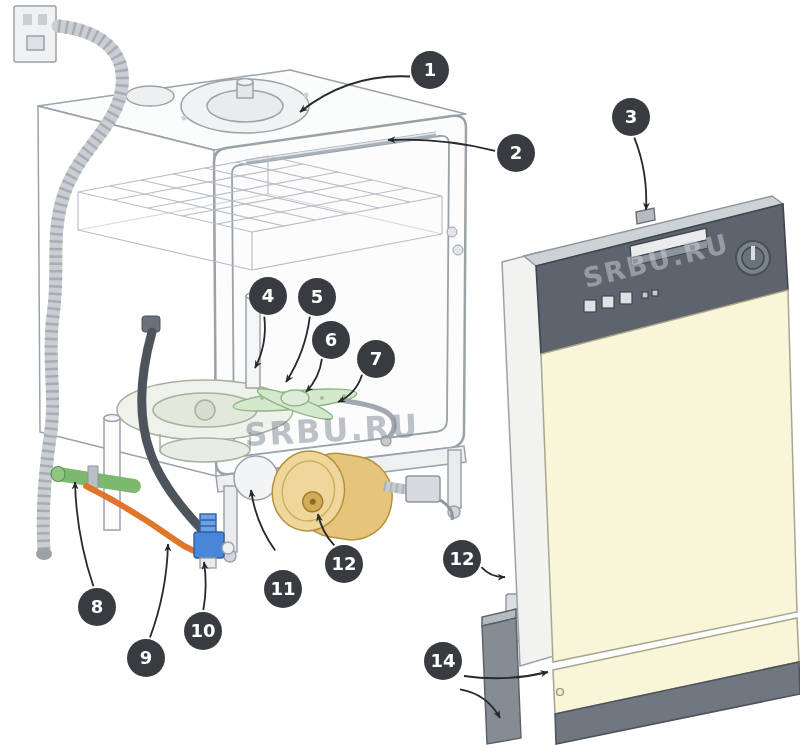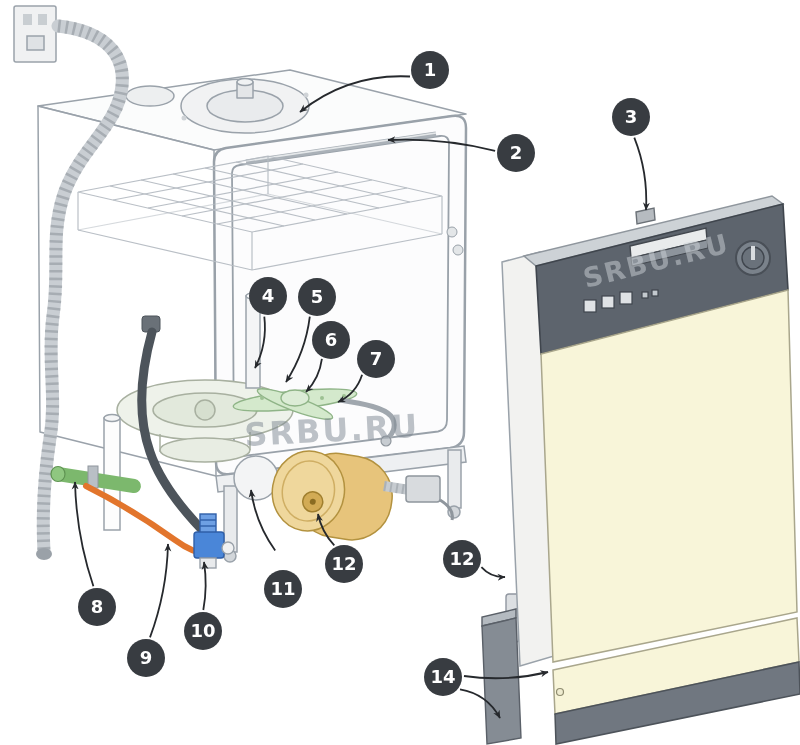--- a/index.html
+++ b/index.html
@@ -241,16 +241,16 @@
       <div class="callout" style="left: 249px; top: 277px;">4</div>
       <div class="callout" style="left: 298px; top: 278px;">5</div>
       <div class="callout" style="left: 312px; top: 321px;">6</div>
       <div class="callout" style="left: 357px; top: 340px;">7</div>
       <div class="callout" style="left: 78px; top: 588px;">8</div>
       <div class="callout" style="left: 127px; top: 639px;">9</div>
       <div class="callout" style="left: 184px; top: 612px;">10</div>
       <div class="callout" style="left: 264px; top: 570px;">11</div>
       <div class="callout" style="left: 325px; top: 545px;">12</div>
       <div class="callout" style="left: 443px; top: 540px;">12</div>
-      <div class="callout" style="left: 424px; top: 658px;">14</div>
+      <div class="callout" style="left: 424px; top: 642px;">14</div>
     </div>
 
 </div>
 
 </body></html>

